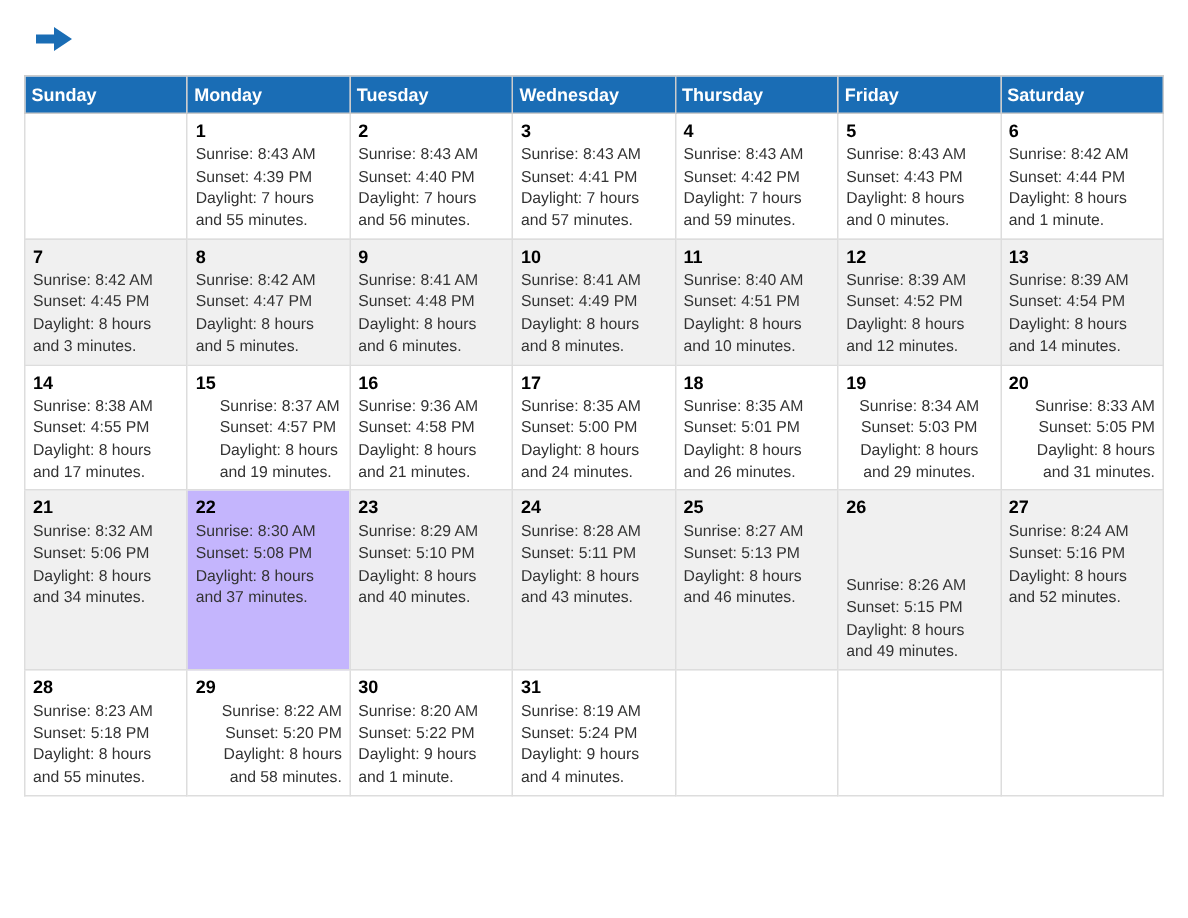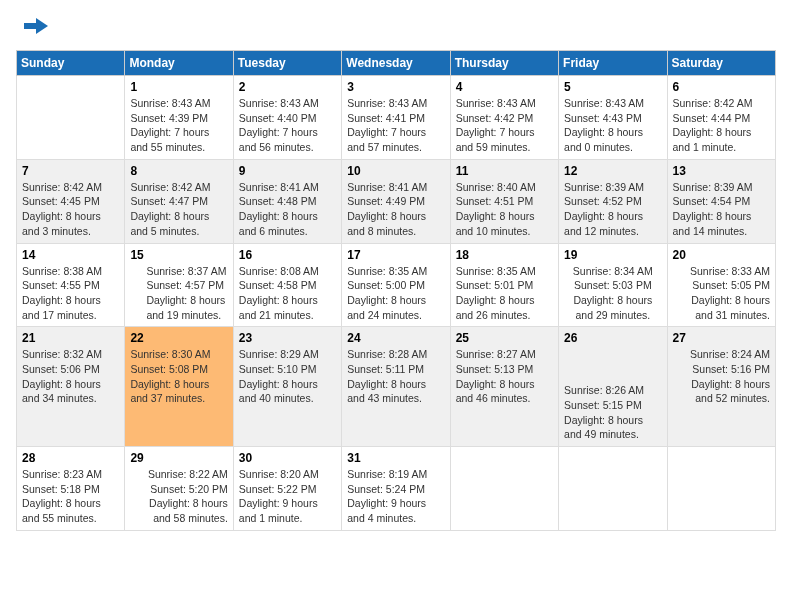--- a/index.html
+++ b/index.html
@@ -221,21 +221,21 @@
         </td>
         <td>
           <span class="day-number">15</span>
           <div class="day-info" style="white-space: pre-line; margin-left: 16px;">Sunrise: 8:37 AM
 Sunset: 4:57 PM
 Daylight: 8 hours
 and 19 minutes.</div>
         </td>
         <td>
           <span class="day-number">16</span>
-          <div class="day-info" style="white-space: pre-line;">Sunrise: 8:08 AM
+          <div class="day-info" style="white-space: pre-line;">Sunrise: 9:36 AM
 Sunset: 4:58 PM
 Daylight: 8 hours
 and 21 minutes.</div>
         </td>
         <td>
           <span class="day-number">17</span>
           <div class="day-info" style="white-space: pre-line;">Sunrise: 8:35 AM
 Sunset: 5:00 PM
 Daylight: 8 hours
 and 24 minutes.</div>
@@ -263,21 +263,21 @@
         </td>
       </tr>
       <tr style="background: rgb(240, 240, 240);">
         <td style="background: rgb(240, 240, 240);">
           <span class="day-number">21</span>
           <div class="day-info" style="white-space: pre-line;">Sunrise: 8:32 AM
 Sunset: 5:06 PM
 Daylight: 8 hours
 and 34 minutes.</div>
         </td>
-        <td style="background: #fdba74;">
+        <td style="background: #c4b5fd;">
           <span class="day-number">22</span>
           <div class="day-info" style="white-space: pre-line;">Sunrise: 8:30 AM
 Sunset: 5:08 PM
 Daylight: 8 hours
 and 37 minutes.</div>
         </td>
         <td style="background: rgb(240, 240, 240);">
           <span class="day-number">23</span>
           <div class="day-info" style="white-space: pre-line;">Sunrise: 8:29 AM
 Sunset: 5:10 PM
@@ -300,21 +300,21 @@
         </td>
         <td style="background: rgb(240, 240, 240);">
           <span class="day-number">26</span>
           <div class="day-info" style="white-space: pre-line; margin-top: 38px;">Sunrise: 8:26 AM
 Sunset: 5:15 PM
 Daylight: 8 hours
 and 49 minutes.</div>
         </td>
         <td style="background: rgb(240, 240, 240);">
           <span class="day-number">27</span>
-          <div class="day-info" style="white-space: pre-line; text-align: right;">Sunrise: 8:24 AM
+          <div class="day-info" style="white-space: pre-line;">Sunrise: 8:24 AM
 Sunset: 5:16 PM
 Daylight: 8 hours
 and 52 minutes.</div>
         </td>
       </tr>
       <tr>
         <td>
           <span class="day-number">28</span>
           <div class="day-info" style="white-space: pre-line;">Sunrise: 8:23 AM
 Sunset: 5:18 PM

